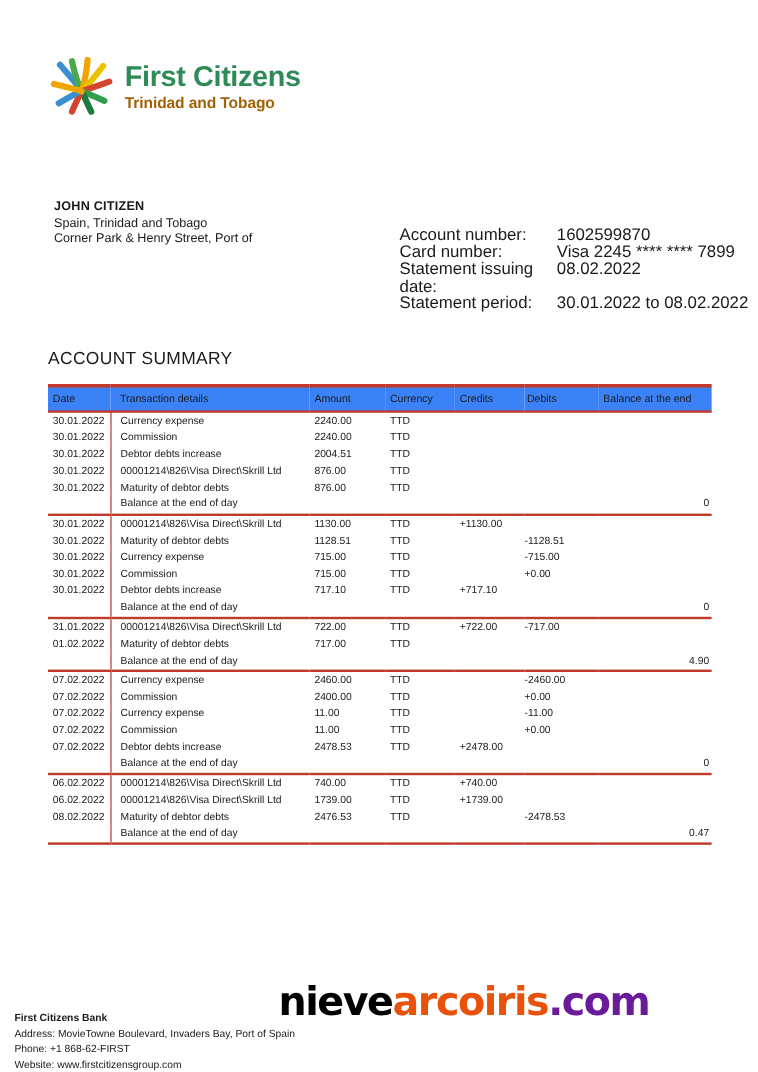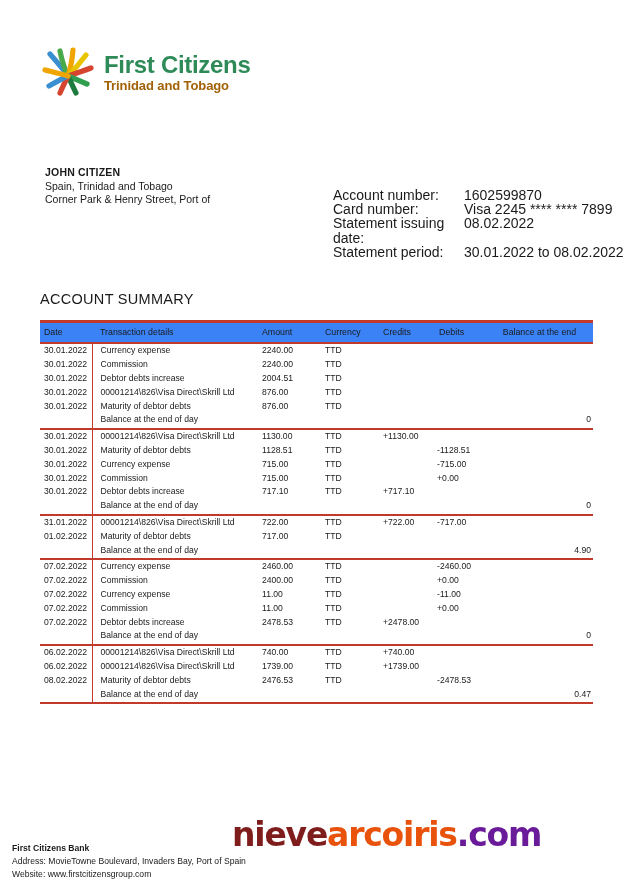--- a/index.html
+++ b/index.html
@@ -182,21 +182,21 @@
     left: 232px;
     top: 818px;
     font-family: "DejaVu Sans", sans-serif;
     font-size: 33px;
     font-weight: bold;
     letter-spacing: -1.2px;
     line-height: 1;
     white-space: nowrap;
     pointer-events: none;
   }
-  .wm-a { color: #7f1d1d; margin-top: 16px; }
+  .wm-a { color: #000000; margin-top: 16px; }
   .wm-b { color: #e8520a; }
   .wm-c { color: #6a1b9a; }
 </style>
 </head>
 <body>
 
 <div class="header">
   <span class="logo-mark">
     <svg viewBox="0 0 56 52" width="56" height="52" aria-hidden="true">
       <g fill="none" stroke-linecap="round" stroke-width="5.2">
@@ -485,18 +485,19 @@
           <td class="c-deb"></td>
           <td class="c-bal">0.47</td>
         </tr>
       </tbody>
   </table>
 </div>
 
 <div class="footer">
   <div class="f-name">First Citizens Bank</div>
   <div>Address: MovieTowne Boulevard, Invaders Bay, Port of Spain</div>
+  <div>Phone: +1 868-62-FIRST</div>
   <div>Website: www.firstcitizensgroup.com</div>
 </div>
 
 <div class="watermark">
   <span class="wm-a">nieve</span><span class="wm-b">arcoiris</span><span class="wm-c">.com</span>
 </div>
 
 </body></html>

